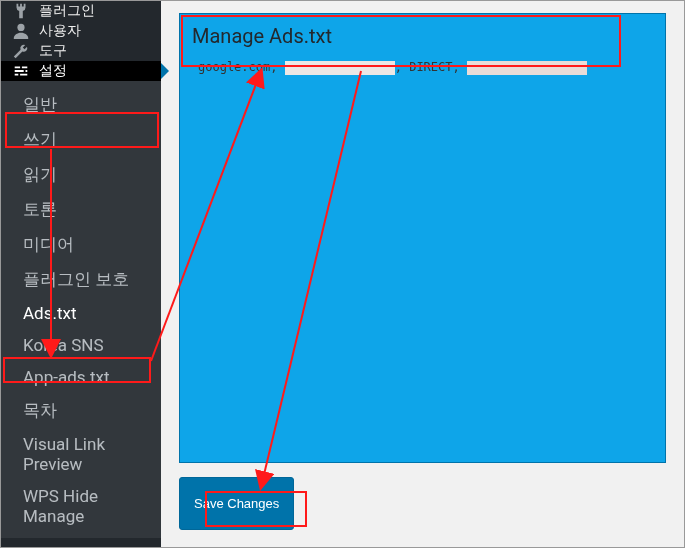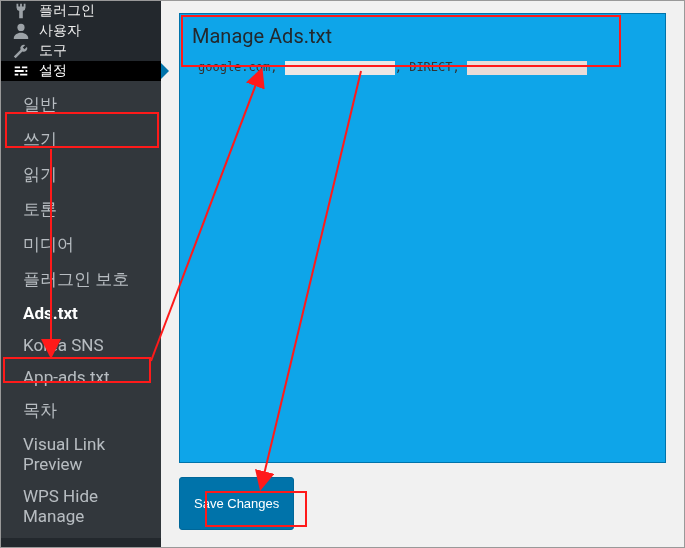--- a/index.html
+++ b/index.html
@@ -59,21 +59,21 @@
     padding: 6px 0;
   }
   .submenu-item {
     padding: 6px 22px;
     color: rgba(240,245,250,0.7);
     cursor: pointer;
     font-size: 17px;
   }
   .submenu-item.current {
     color: #fff;
-    font-weight: 700;
+    font-weight: 400;
   }
   .content {
     flex: 1;
     padding: 12px 18px 18px 18px;
     position: relative;
     overflow: hidden;
   }
   .panel {
     border: 1px solid #0073aa;
     background: #0ea5e9;

